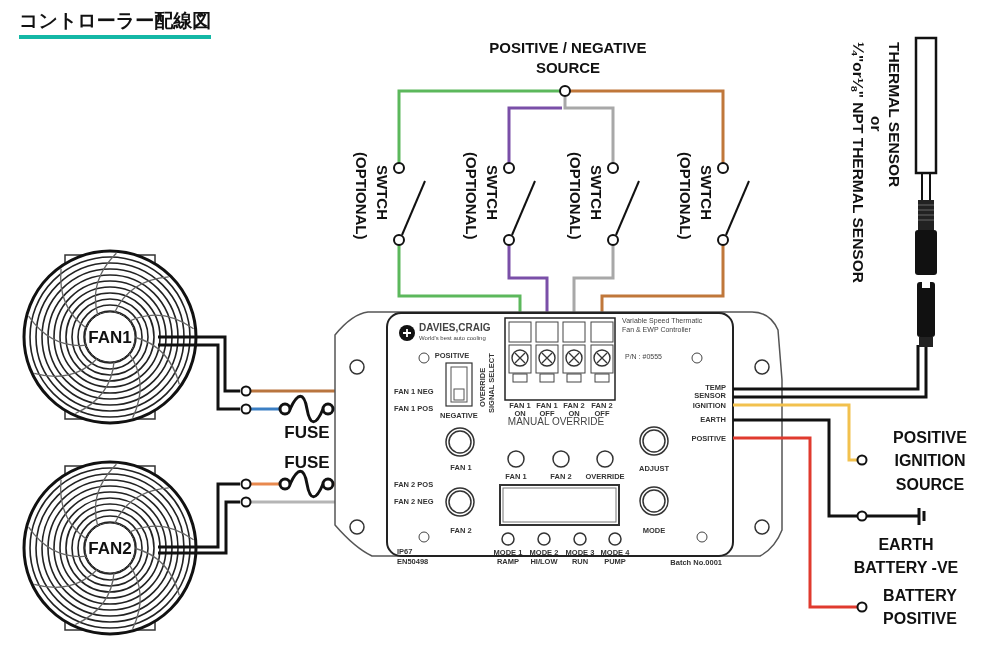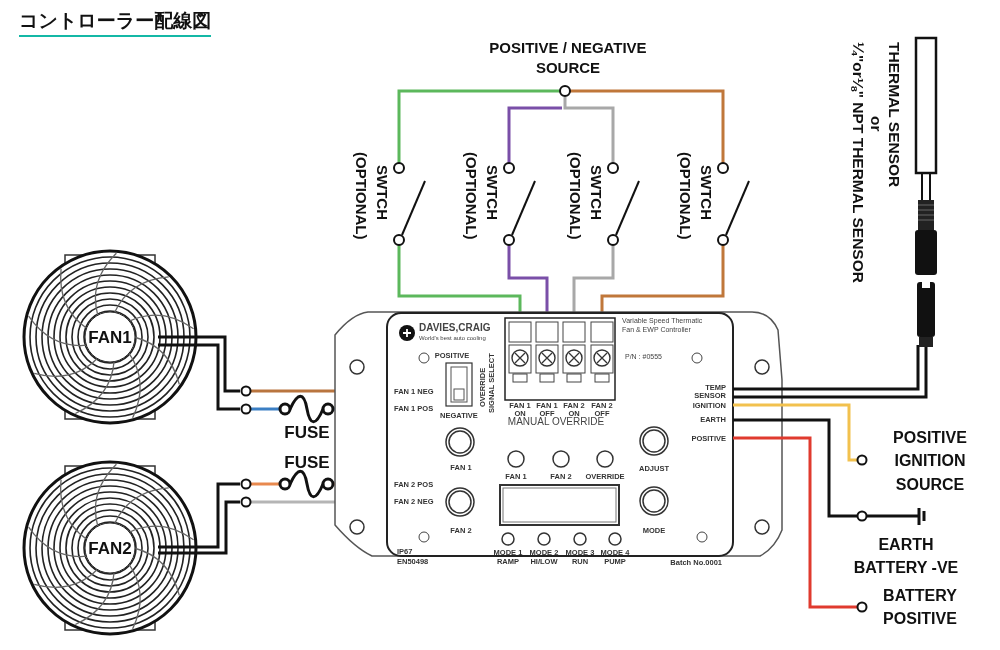--- a/index.html
+++ b/index.html
@@ -1,17 +1,17 @@
 <!DOCTYPE html>
 <html><head>
 <meta charset="utf-8">
 <style>
   html, body { margin: 0; padding: 0; background: #ffffff; }
   body { width: 1000px; height: 650px; position: relative; overflow: hidden; font-family: "Liberation Sans", sans-serif; }
-  #title { position: absolute; left: 19px; top: 8px; font-family: "DejaVu Sans", sans-serif; font-weight: bold; font-size: 19px; color: #111; border-bottom: 2px solid #14b8a6; padding-bottom: 1px; letter-spacing: 0px; }
+  #title { position: absolute; left: 19px; top: 8px; font-family: "DejaVu Sans", sans-serif; font-weight: bold; font-size: 19px; color: #111; border-bottom: 4px solid #14b8a6; padding-bottom: 1px; letter-spacing: 0px; }
   svg { position: absolute; left: 0; top: 0; }
   .lbl { font-family: "Liberation Sans", sans-serif; font-weight: bold; fill: #111; }
   .small { font-family: "Liberation Sans", sans-serif; fill: #333; font-size: 7.5px; font-weight: bold; }
   .dev { font-family: "Liberation Sans", sans-serif; fill: #444; }
 </style>
 </head>
 <body>
 
 <div id="title">コントローラー配線図</div>
 

